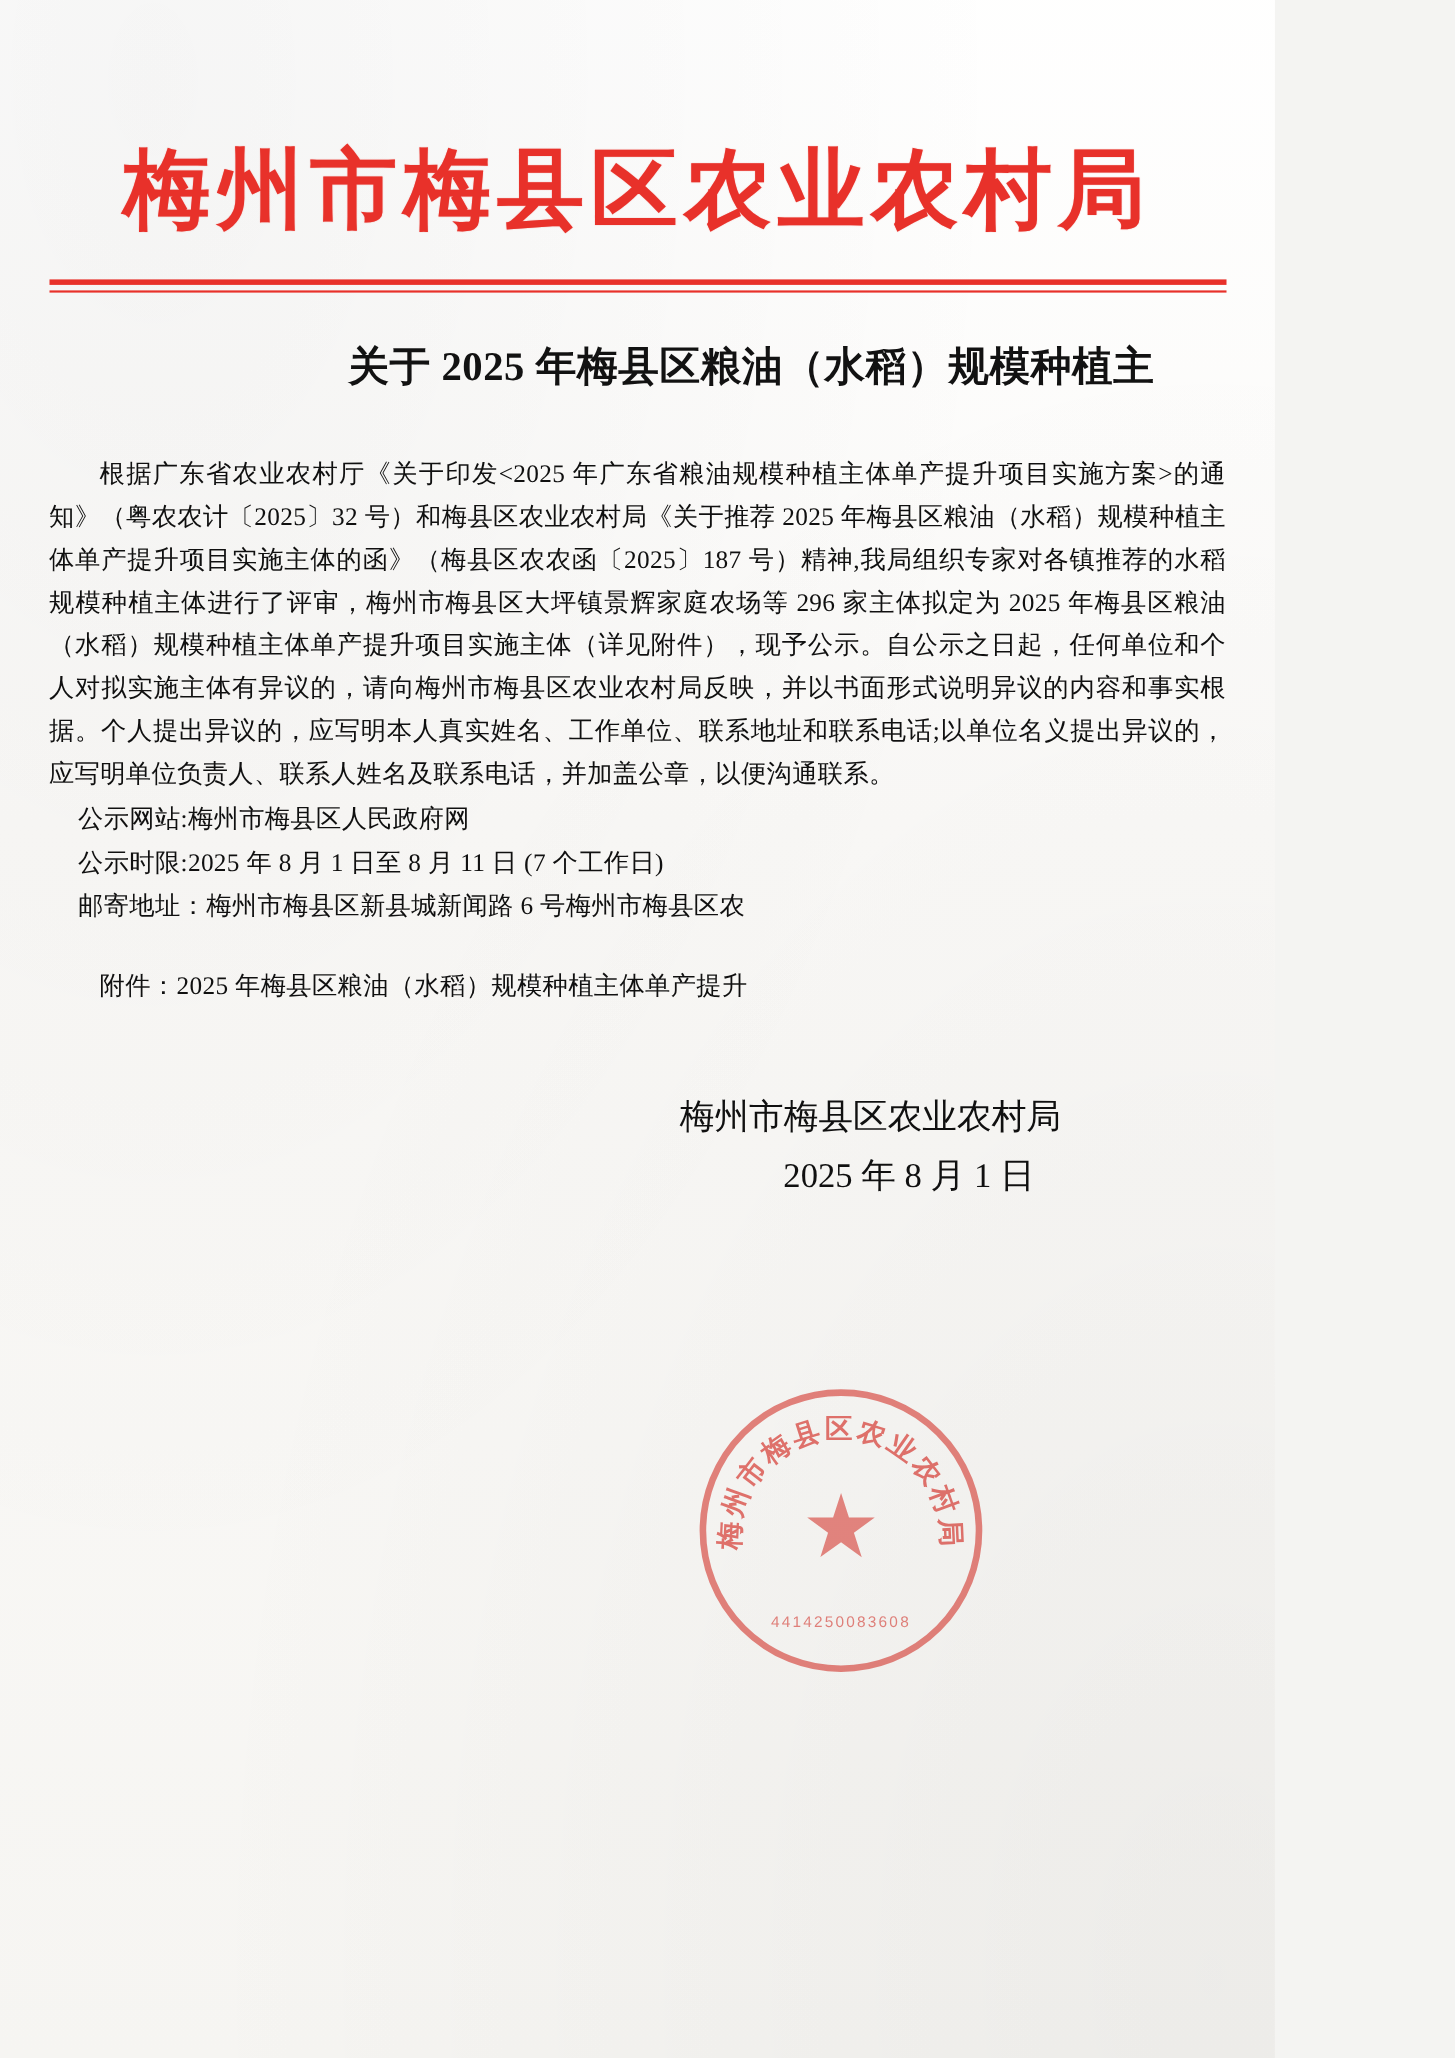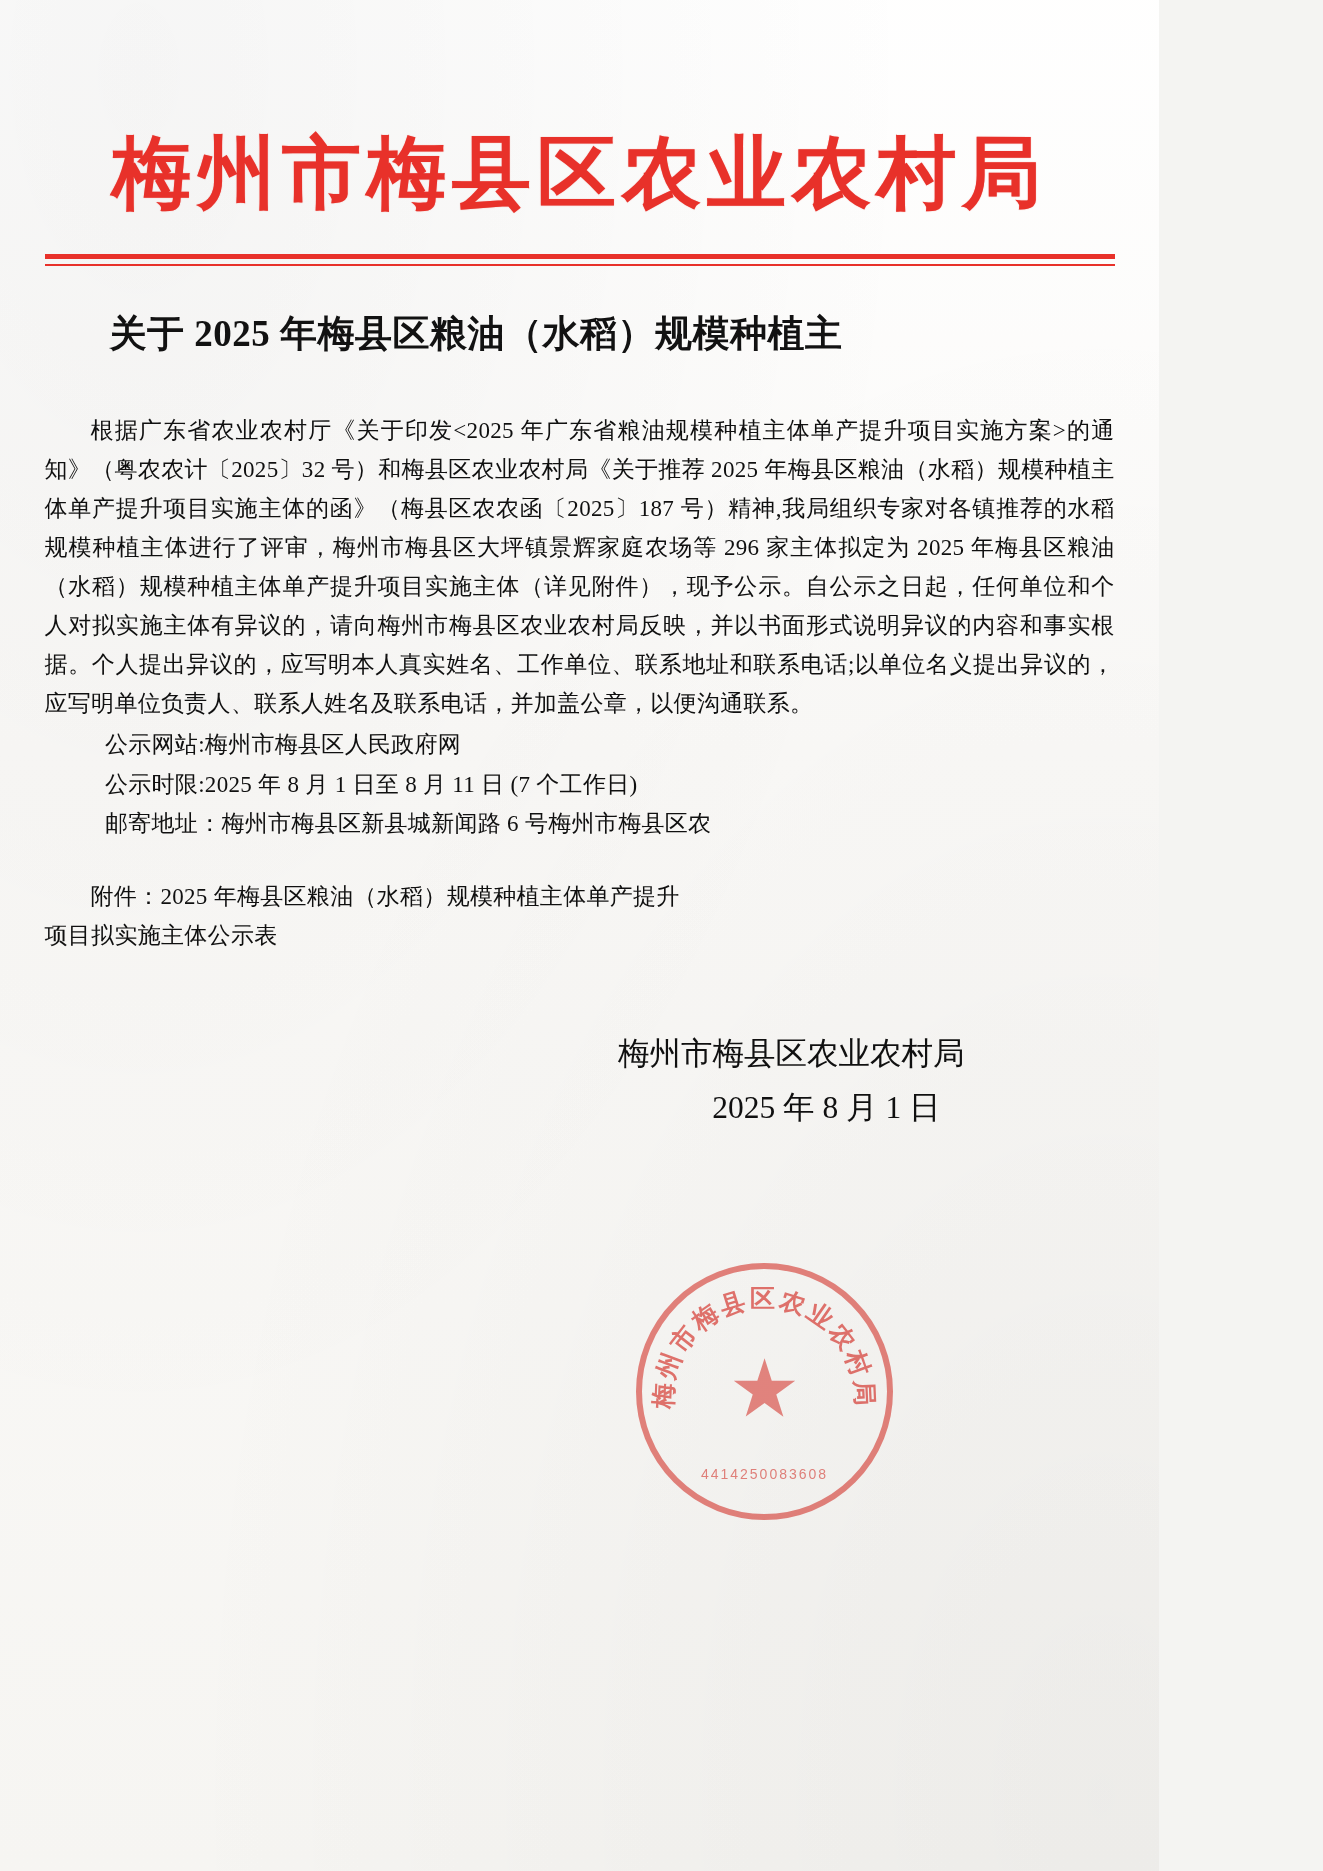--- a/index.html
+++ b/index.html
@@ -63,21 +63,21 @@
   }
   .rule-thin {
     height: 2px;
     background: #e8312a;
   }
 
   
   .doc-title {
     margin: 40px auto 0 auto;
     width: 940px;
-    text-align: left;
+    text-align: right;
     font-size: 37px;
     font-weight: bold;
     line-height: 1.52;
     color: #121212;
     letter-spacing: 0.5px;
   }
 
   
   .body-text {
     margin-top: 48px;
@@ -89,21 +89,20 @@
     letter-spacing: 0.3px;
   }
   .body-text p {
     margin: 0;
   }
   .indent2 {
     text-indent: 2em;
   }
   .info-lines {
     margin-top: 2px;
-    margin-left: 34px;
   }
   .info-lines p {
     margin: 0;
     text-indent: 1.15em;
   }
   .info-lines p.cont {
     text-indent: 0;
   }
   .attachment {
     margin-top: 34px;
@@ -194,21 +193,20 @@
       <p class="indent2">根据广东省农业农村厅《关于印发&lt;2025 年广东省粮油规模种植主体单产提升项目实施方案&gt;的通知》（粤农农计〔2025〕32 号）和梅县区农业农村局《关于推荐 2025 年梅县区粮油（水稻）规模种植主体单产提升项目实施主体的函》（梅县区农农函〔2025〕187 号）精神,我局组织专家对各镇推荐的水稻规模种植主体进行了评审，梅州市梅县区大坪镇景辉家庭农场等 296 家主体拟定为 2025 年梅县区粮油（水稻）规模种植主体单产提升项目实施主体（详见附件），现予公示。自公示之日起，任何单位和个人对拟实施主体有异议的，请向梅州市梅县区农业农村局反映，并以书面形式说明异议的内容和事实根据。个人提出异议的，应写明本人真实姓名、工作单位、联系地址和联系电话;以单位名义提出异议的，应写明单位负责人、联系人姓名及联系电话，并加盖公章，以便沟通联系。</p>
 
       <div class="info-lines">
         <p>公示网站:梅州市梅县区人民政府网</p>
         <p>公示时限:2025 年 8 月 1 日至 8 月 11 日 (7 个工作日)</p>
         <p>邮寄地址：梅州市梅县区新县城新闻路 6 号梅州市梅县区农</p>
       </div>
 
       <div class="attachment">
         <p class="indent2">附件：2025 年梅县区粮油（水稻）规模种植主体单产提升</p>
-        <p>项目拟实施主体公示表</p>
       </div>
     </div>
 
     <div class="signature">
       <div>梅州市梅县区农业农村局</div>
       <div class="line2">2025 年 8 月 1 日</div>
     </div>
 
   </div>
 

